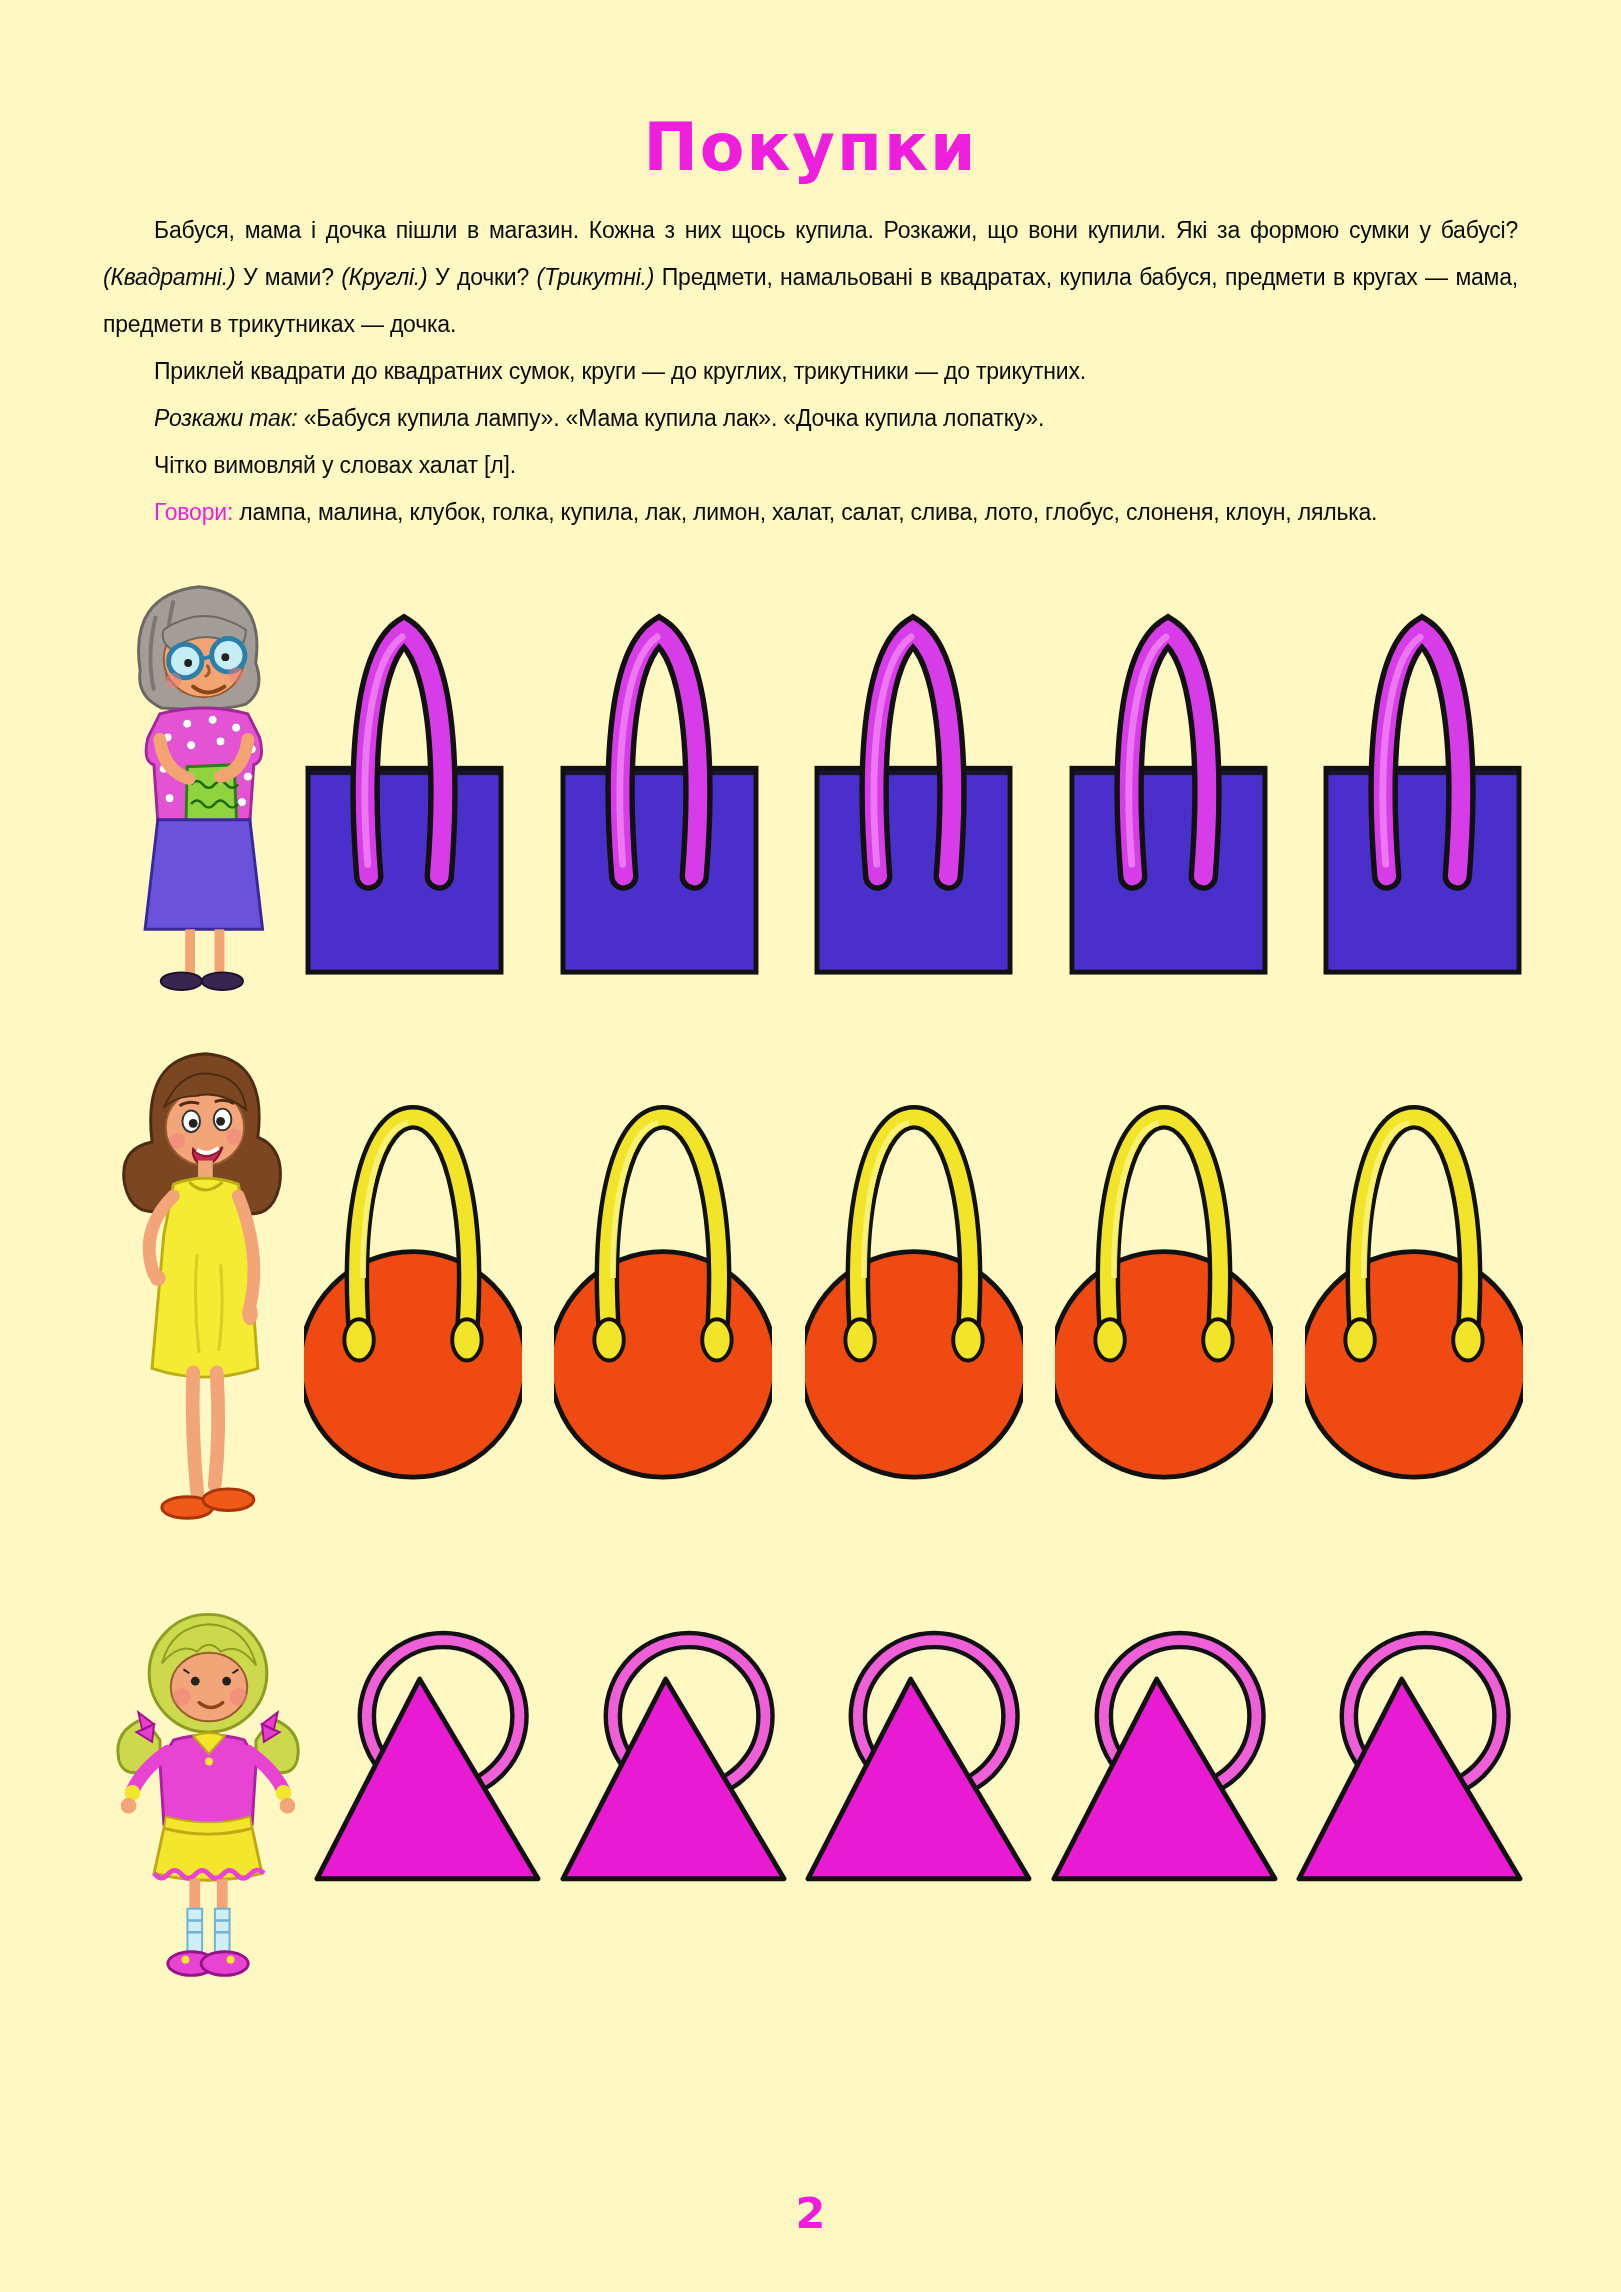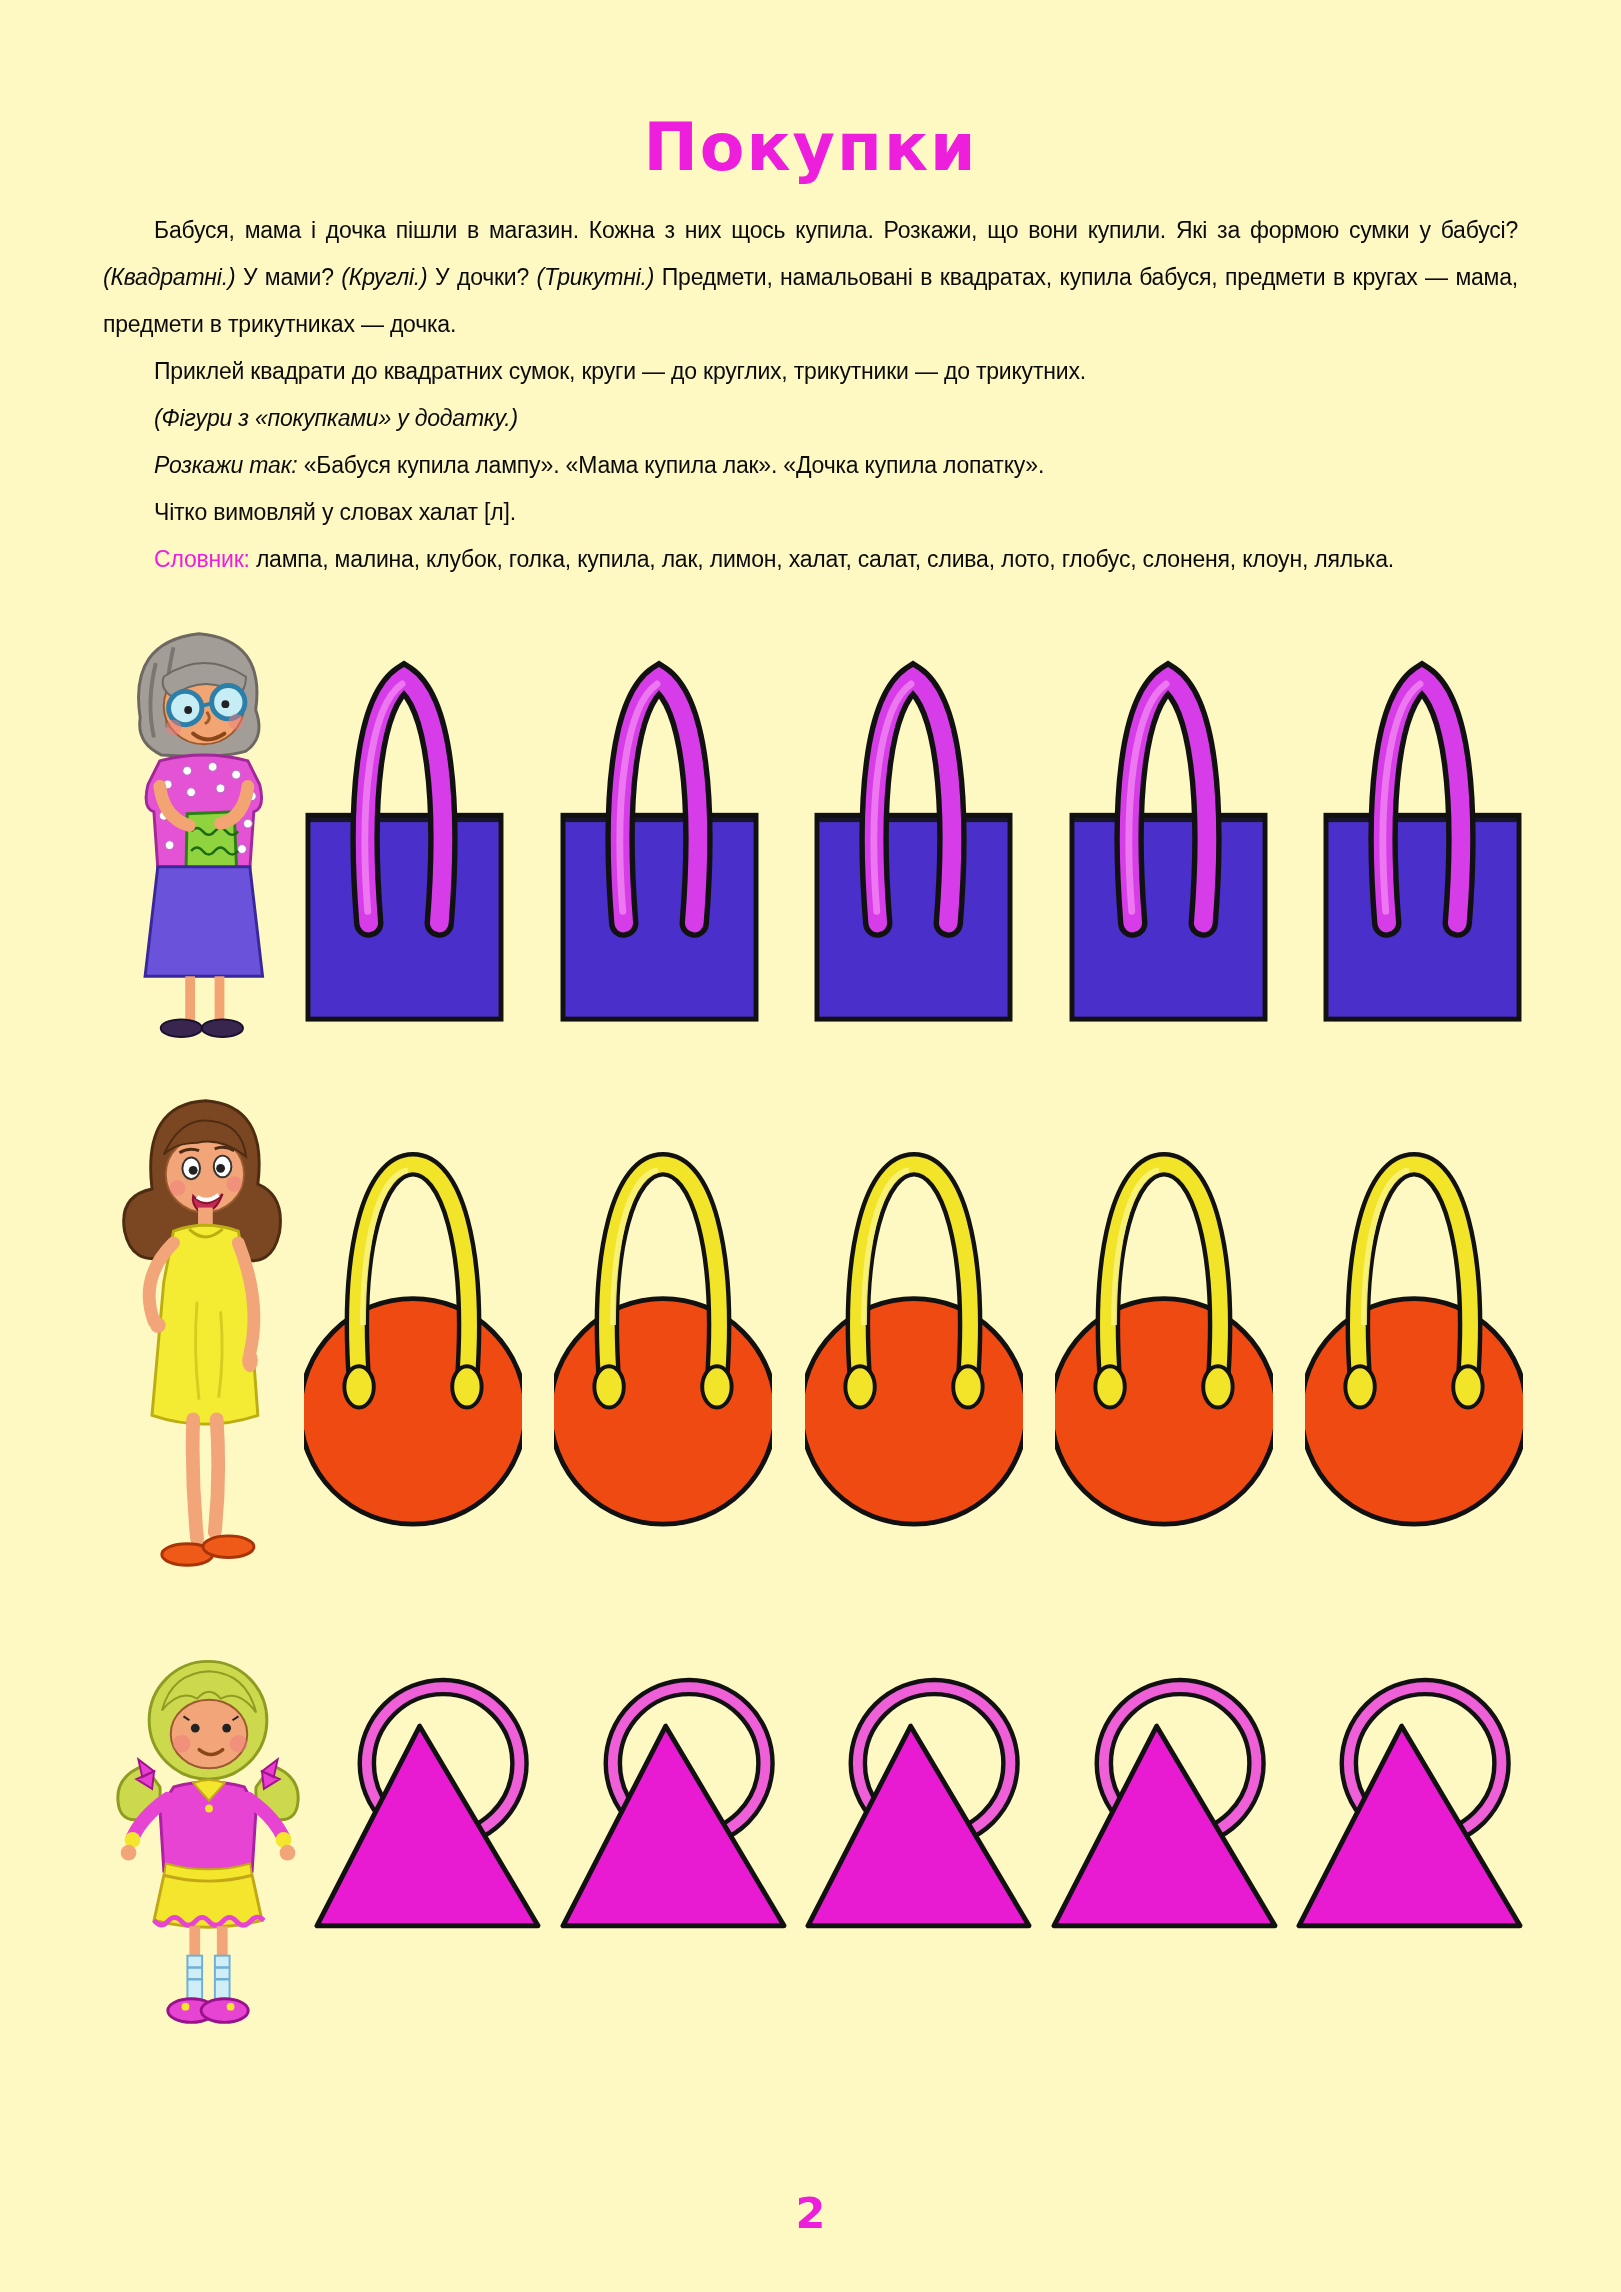--- a/index.html
+++ b/index.html
@@ -57,24 +57,23 @@
 </head>
 <body>
 
 <div class="page">
 
   <h1 class="title">Покупки</h1>
 
   <div class="text-block">
       <p class="body-par"><span class="run">Бабуся, мама і дочка пішли в магазин. Кожна з них щось купила. Розкажи, що вони купили. Які за формою сумки у бабусі? </span><span class="run it">(Квадратні.)</span><span class="run"> У мами? </span><span class="run it">(Круглі.)</span><span class="run"> У дочки? </span><span class="run it">(Трикутні.)</span><span class="run"> Предмети, намальовані в квадратах, купила бабуся, предмети в кругах — мама, предмети в трикутниках — дочка.</span></p>
       <p class="body-par"><span class="run">Приклей квадрати до квадратних сумок, круги — до круглих, трикутники — до трикутних.</span></p>
-      <p class="body-par"><span class="run it">(Фігури з «покупками» у додатку.)</span></p>
       <p class="body-par"><span class="run it">Розкажи так:</span><span class="run"> «Бабуся купила лампу». «Мама купила лак». «Дочка купила лопатку».</span></p>
       <p class="body-par"><span class="run">Чітко вимовляй у словах халат [л].</span></p>
-      <p class="body-par"><span class="run mag">Словник:</span><span class="run"> лампа, малина, клубок, голка, купила, лак, лимон, халат, салат, слива, лото, глобус, слоненя, клоун, лялька.</span></p>
+      <p class="body-par"><span class="run mag">Говори:</span><span class="run"> лампа, малина, клубок, голка, купила, лак, лимон, халат, салат, слива, лото, глобус, слоненя, клоун, лялька.</span></p>
     </div>
 
   <div class="activity">
 
     <div class="row row-grandmother">
       <div class="character">
         <svg width="186" height="431" viewBox="0 0 190 440">
           <path d="M38,108 Q26,30 98,22 Q166,28 156,100 Q166,128 146,142 Q120,150 60,146 Q34,134 38,108 Z" fill="#a39d98" stroke="#6e6862" stroke-width="3"></path>
           <path d="M54,52 Q44,92 52,128 M72,36 Q62,80 66,118" stroke="#7c766f" stroke-width="4" fill="none"></path>
           <ellipse cx="103" cy="96" rx="41" ry="39" fill="#f2a572" stroke="#9a5a30" stroke-width="2"></ellipse>

